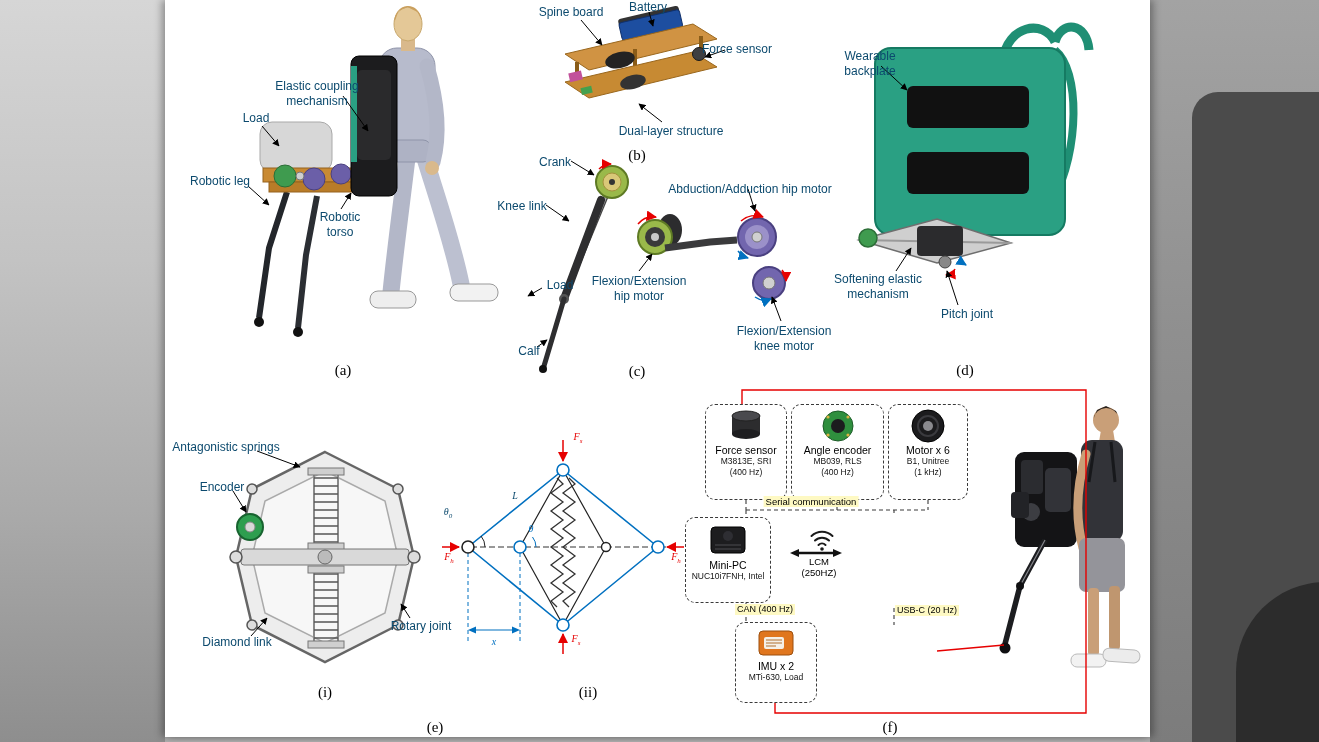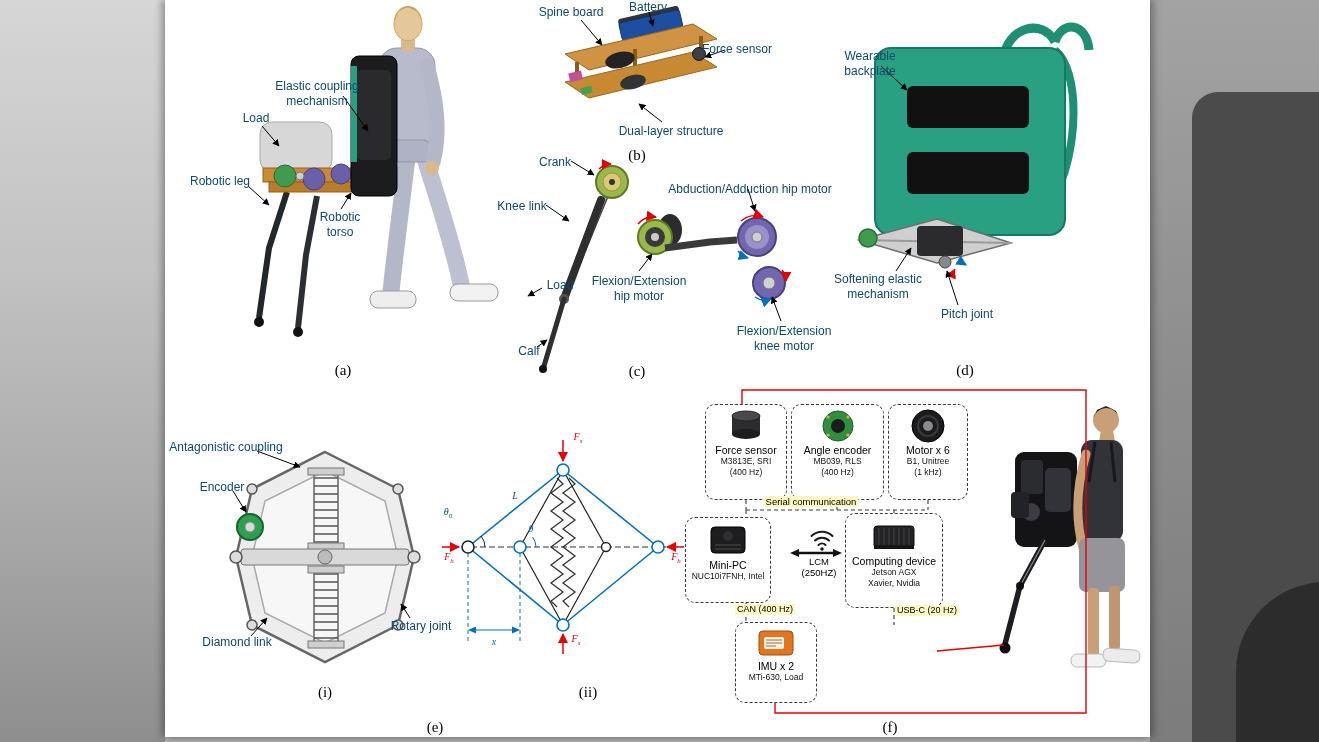--- a/index.html
+++ b/index.html
@@ -284,21 +284,21 @@
 knee motor</div>
   <div class="tag" style="left:472px;top:363px">(c)</div>
 
   <div class="lbl" style="left:705px;top:49px">Wearable
 backplate</div>
   <div class="lbl" style="left:713px;top:272px">Softening elastic
 mechanism</div>
   <div class="lbl" style="left:802px;top:307px">Pitch joint</div>
   <div class="tag" style="left:800px;top:362px">(d)</div>
 
-  <div class="lbl" style="left:61px;top:440px">Antagonistic coupling</div>
+  <div class="lbl" style="left:61px;top:440px">Antagonistic springs</div>
   <div class="lbl" style="left:57px;top:480px">Encoder</div>
   <div class="lbl" style="left:72px;top:635px">Diamond link</div>
   <div class="lbl" style="left:256px;top:619px">Rotary joint</div>
   <div class="tag" style="left:160px;top:684px">(i)</div>
   <div class="tag" style="left:423px;top:684px">(ii)</div>
   <div class="tag" style="left:270px;top:719px">(e)</div>
 
   <div class="lbl math red" style="left:413px;top:431px"><span>F</span><sub>s</sub></div>
   <div class="lbl math red" style="left:411px;top:633px"><span>F</span><sub>s</sub></div>
   <div class="lbl math red" style="left:284px;top:551px"><span>F</span><sub>h</sub></div>
@@ -347,30 +347,20 @@
   <div class="fbox" style="left:520px;top:517px;width:86px;height:86px">
     <svg width="46" height="36" viewBox="0 0 46 36">
       <rect x="6" y="5" width="34" height="26" rx="4" fill="#1d1d1f" stroke="#000"></rect>
       <path d="M10 27 H36 M10 23 H36" stroke="#3c3c40" stroke-width="1.5"></path>
       <circle cx="23" cy="14" r="5" fill="#2e2e33"></circle>
     </svg>
     <div class="fb-title">Mini-PC</div>
     <div class="fb-model">NUC10i7FNH, Intel</div>
   </div>
 
-  <div class="fbox" style="left:680px;top:513px;width:98px;height:95px">
-    <svg width="50" height="36" viewBox="0 0 50 36">
-      <rect x="5" y="8" width="40" height="22" rx="3" fill="#232325" stroke="#0c0c0c"></rect>
-      <path d="M10 10 V28 M15 10 V28 M20 10 V28 M25 10 V28 M30 10 V28 M35 10 V28 M40 10 V28" stroke="#3a3a3e" stroke-width="1.4"></path>
-      <rect x="5" y="27" width="40" height="4" fill="#141416"></rect>
-    </svg>
-    <div class="fb-title">Computing device</div>
-    <div class="fb-model">Jetson AGX
-Xavier, Nvidia</div>
-  </div>
 
   <div class="fbox" style="left:570px;top:622px;width:82px;height:81px">
     <svg width="44" height="32" viewBox="0 0 44 32">
       <rect x="5" y="4" width="34" height="24" rx="4" fill="#e0761e" stroke="#9c4f0e"></rect>
       <rect x="10" y="10" width="20" height="12" rx="2" fill="#f5f0e8"></rect>
       <path d="M12 13 H28 M12 16 H28 M12 19 H22" stroke="#b07030" stroke-width="1"></path>
     </svg>
     <div class="fb-title">IMU x 2</div>
     <div class="fb-model">MTi-630, Load</div>
   </div>

